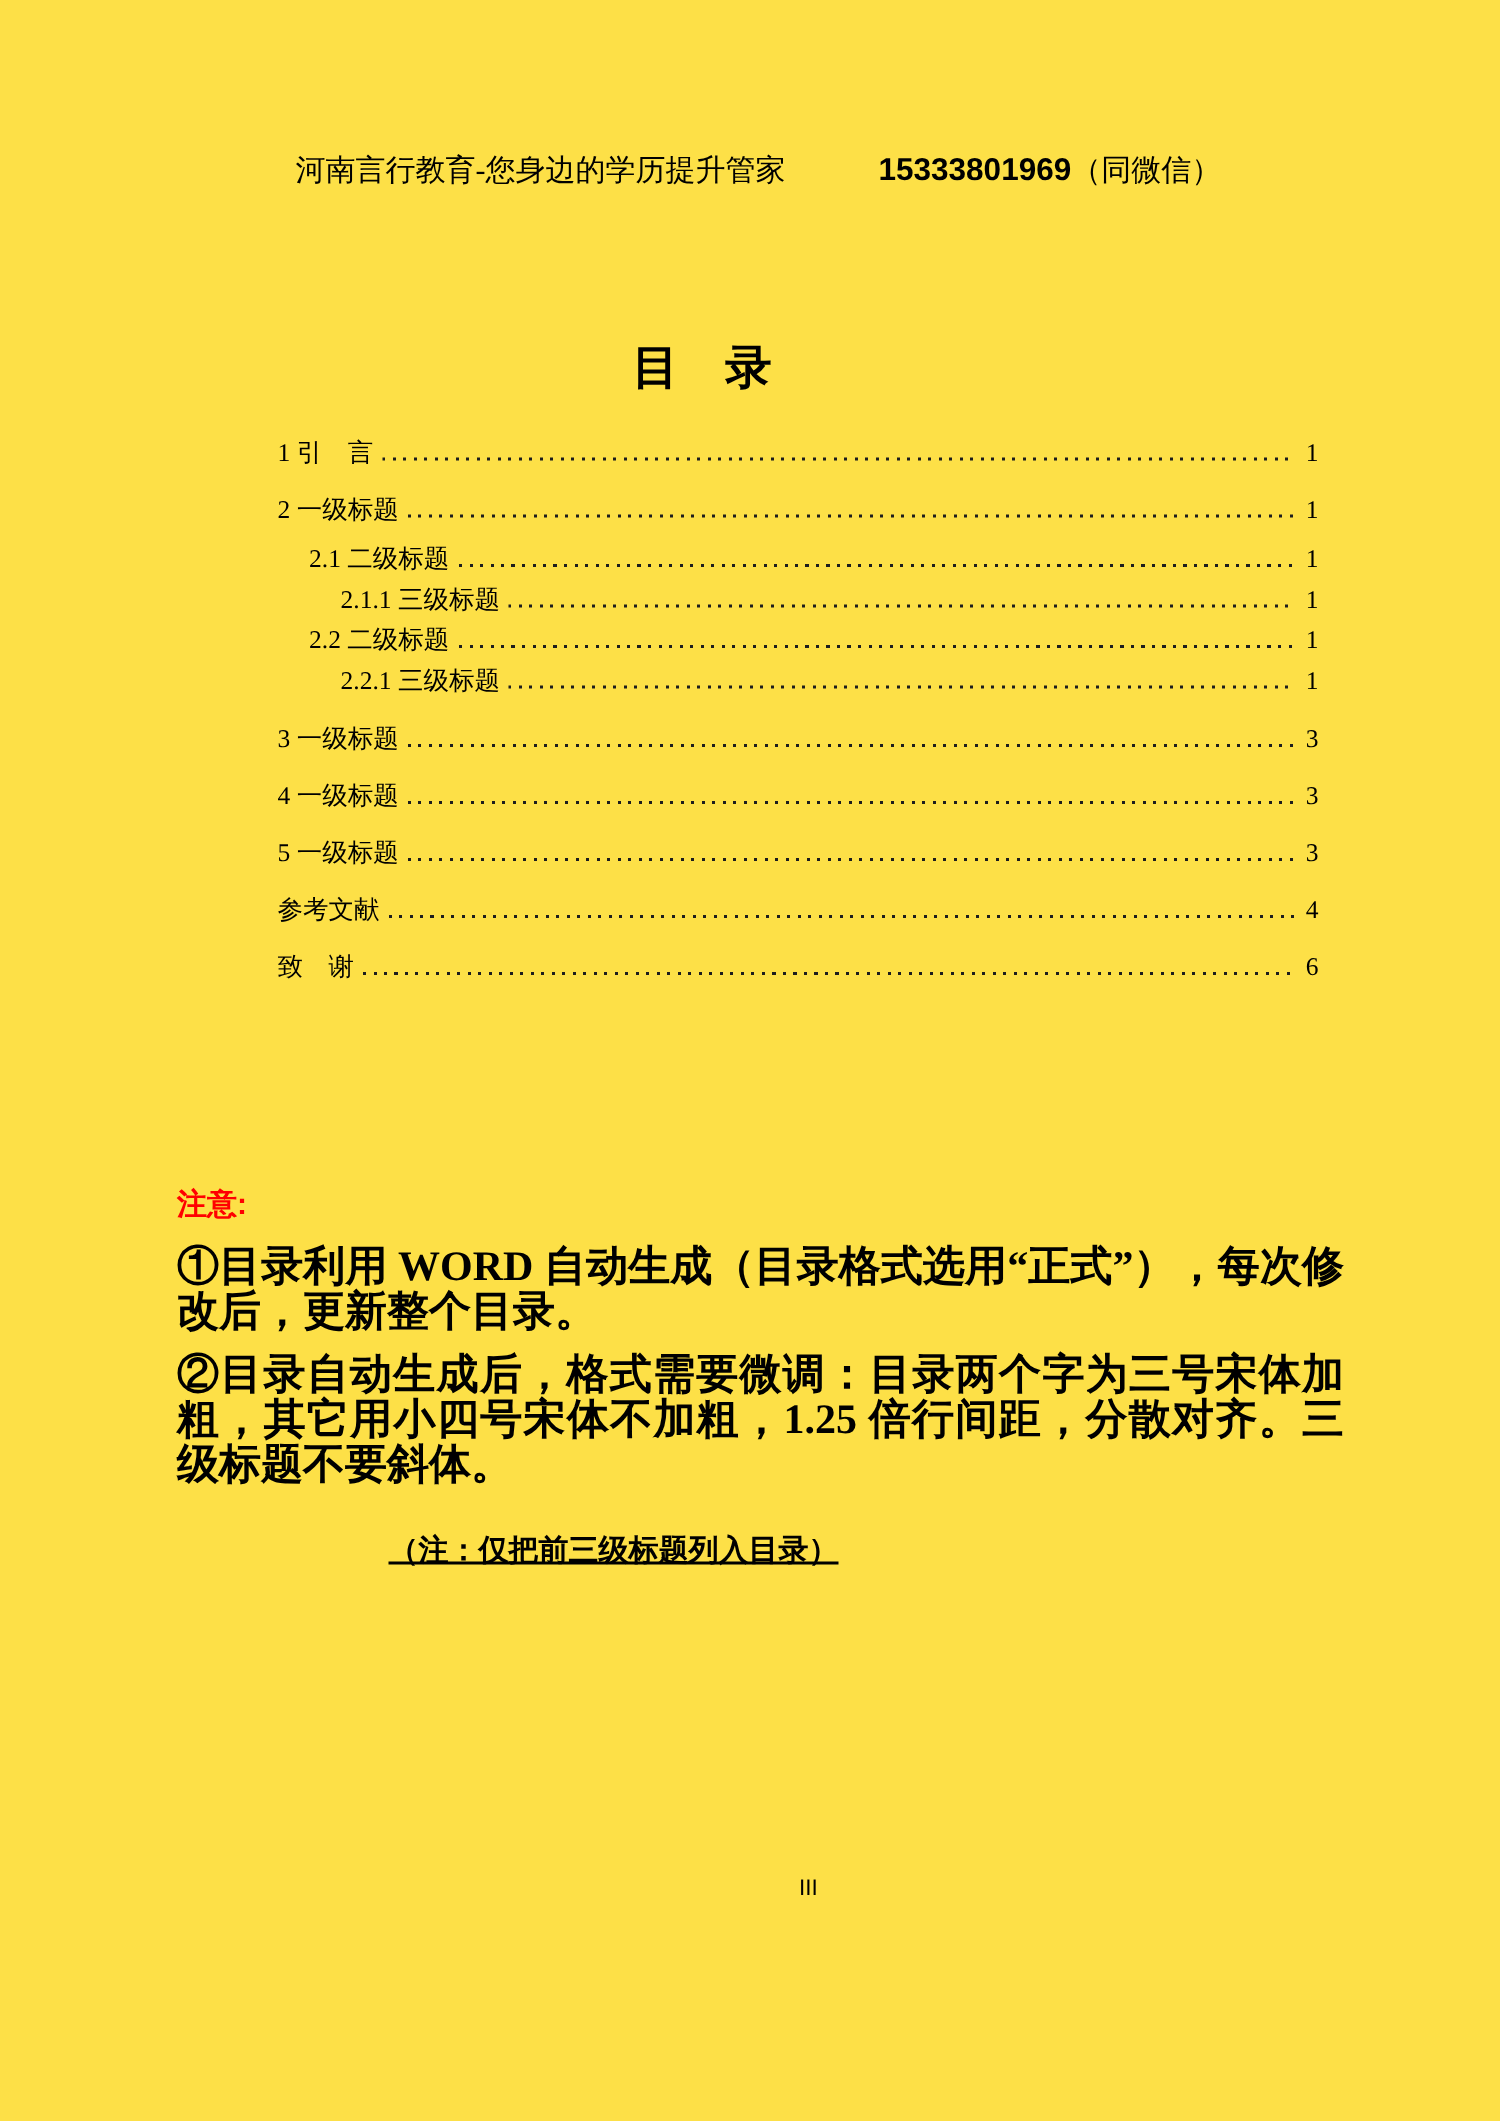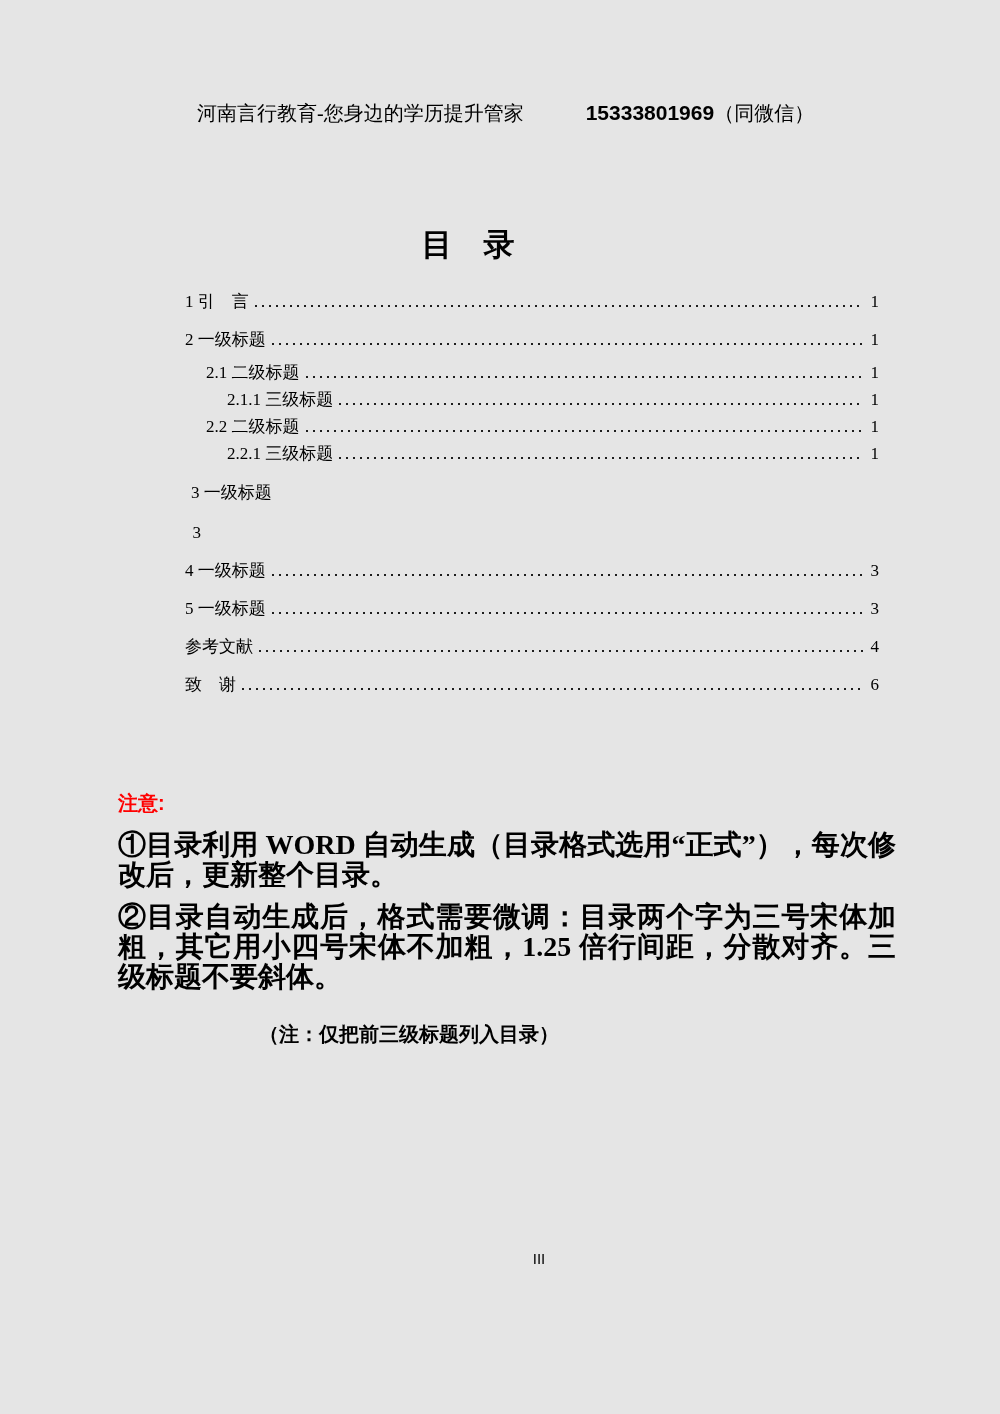--- a/index.html
+++ b/index.html
@@ -5,21 +5,21 @@
   html, body { margin: 0; padding: 0; }
   body {
     width: 1000px; height: 1414px;
     background: #ffffff;
     color: #000;
     font-family: "Liberation Serif", "DejaVu Serif", serif;
   }
   .page {
     position: relative;
     width: 1000px; height: 1414px;
-    background: #e5e5e5;
+    background: #fde047;
     overflow: hidden;
   }
 
   
   .header {
     position: absolute; left: 197px; top: 100px;
     display: flex; align-items: baseline;
     white-space: nowrap;
     font-size: 20px;
   }
@@ -39,21 +39,21 @@
     font-size: 31px; font-weight: bold;
     line-height: 1.2;
   }
 
   
   .toc { position: absolute; left: 185px; top: 283px; width: 694px; }
   .toc-row { display: flex; align-items: baseline; font-size: 17px; justify-content: center; }
   .toc-row.lvl1 { line-height: 38px; }
   .toc-row.lvl2 { line-height: 27px; padding-left: 21px; }
   .toc-row.lvl3 { line-height: 27px; padding-left: 42px; }
-  .toc-row.lvl3 + .toc-row.lvl1 { margin-top: 7px; flex-direction: column; }
+  .toc-row.lvl3 + .toc-row.lvl1 { margin-top: 7px; }
   .toc-label { white-space: nowrap; }
   .toc-dots {
     flex: 1 1 auto;
     height: 2px;
     margin: 0 5px 0 6px;
     background-image: repeating-linear-gradient(to right, #1d1d1d 0 2px, transparent 2px 7px);
   }
   .toc-page { white-space: nowrap; text-align: right; min-width: 10px; }
 
   
@@ -69,20 +69,21 @@
     font-size: 28px; font-weight: bold;
     line-height: 30px;
   }
   .notice-item { margin: 0 0 12px 0; text-align: justify; }
 
   .footnote {
     position: absolute; left: 0; top: 1022px; width: 818px;
     text-align: center;
     font-size: 20px; font-weight: bold;
     line-height: 1.2;
+    text-decoration: underline;
   }
 
   
   .page-num {
     position: absolute; left: 0; top: 1250px; width: 1000px;
     text-align: center;
     text-indent: 78px;
     font-family: "Liberation Sans", "DejaVu Sans", sans-serif;
     font-size: 15px;
   }

